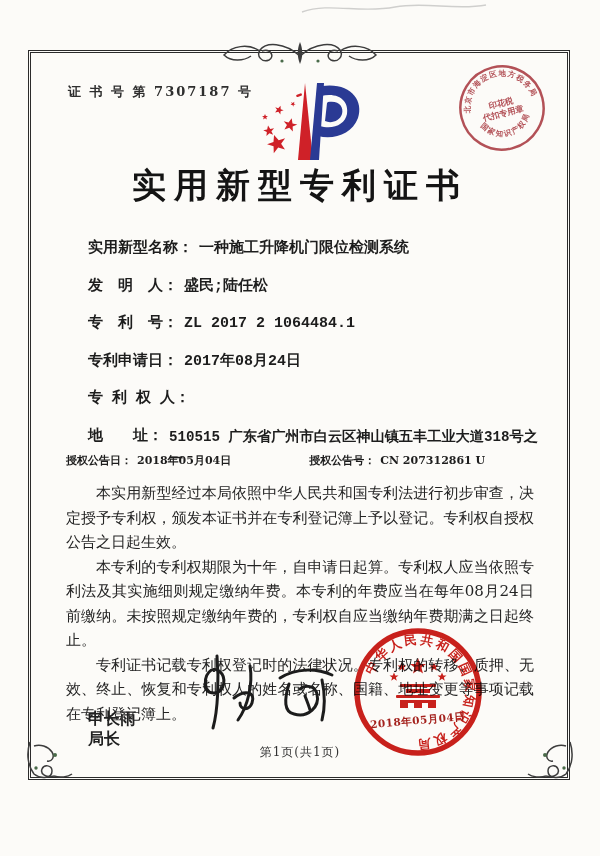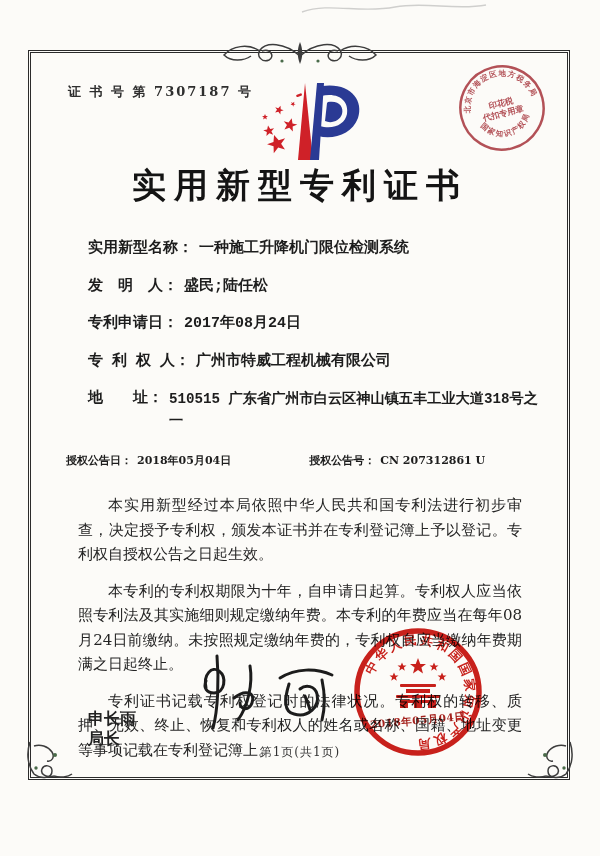--- a/index.html
+++ b/index.html
@@ -17,21 +17,21 @@
   .frow{display:flex;margin-bottom:15.5px;font-size:15px;line-height:22px;font-family:Liberation Mono, monospace;}
   .flabel{font-weight:700;color:#1d1d1d;white-space:pre;flex:none;}
   .fvalue{font-weight:600;color:#1d1d1d;white-space:pre;margin-left:6px;}
   .fvalue.addr{font-size:14.2px;line-height:22px;}
   .grantrow{position:absolute;left:66px;top:453px;width:470px;display:flex;
             font-size:11px;font-weight:700;color:#1d1d1d;align-items:center;}
   .grantrow .right{margin-left:78px;}
   .grantrow .val{font-weight:600;margin-left:5px;}
   .paras{position:absolute;left:66px;top:481px;width:468px;font-size:15px;
          line-height:24.5px;text-align:justify;color:#242424;font-weight:500;}
-  .paras p{margin:12px;text-indent:2em;}
+  .paras p{margin:0;text-indent:2em;}
   .sig-title{position:absolute;left:88px;top:681px;font-size:16px;font-weight:700;margin-top:48px;}
   .sig-name{position:absolute;left:88px;top:709px;font-size:16px;font-weight:700;}
   .page-info{position:absolute;left:0;top:744px;width:600px;text-align:center;
              font-size:12px;color:#333;letter-spacing:1px;}
   .seal{position:absolute;left:348px;top:622px;width:140px;height:140px;
         mix-blend-mode:multiply;opacity:.95;}
   .stamp{position:absolute;left:450px;top:56px;width:104px;height:104px;
          mix-blend-mode:multiply;opacity:.85;}
   .logo{position:absolute;left:238px;top:76px;width:132px;height:90px;}
   .signature{position:absolute;left:188px;top:648px;width:160px;height:88px;}
@@ -131,26 +131,29 @@
   <div class="fields">
     <div class="frow">
       <span class="flabel">实用新型名称：</span>
       <span class="fvalue">一种施工升降机门限位检测系统</span>
     </div>
     <div class="frow">
       <span class="flabel">发　明　人：</span>
       <span class="fvalue">盛民;陆任松</span>
     </div>
     <div class="frow">
+      <span class="flabel">专　利　号：</span>
+      <span class="fvalue">ZL 2017 2 1064484.1</span>
+    </div>
+    <div class="frow">
       <span class="flabel">专利申请日：</span>
       <span class="fvalue">2017年08月24日</span>
     </div>
     <div class="frow">
       <span class="flabel">专 利 权 人：</span>
-      <span class="fvalue">广州市特威工程机械有限公司</span>
     </div>
     <div class="frow">
       <span class="flabel">地　　址：</span>
       <span class="fvalue addr">510515 广东省广州市白云区神山镇五丰工业大道318号之
 一</span>
     </div>
   </div>
 
   <div class="grantrow">
     <span>授权公告日：</span>

